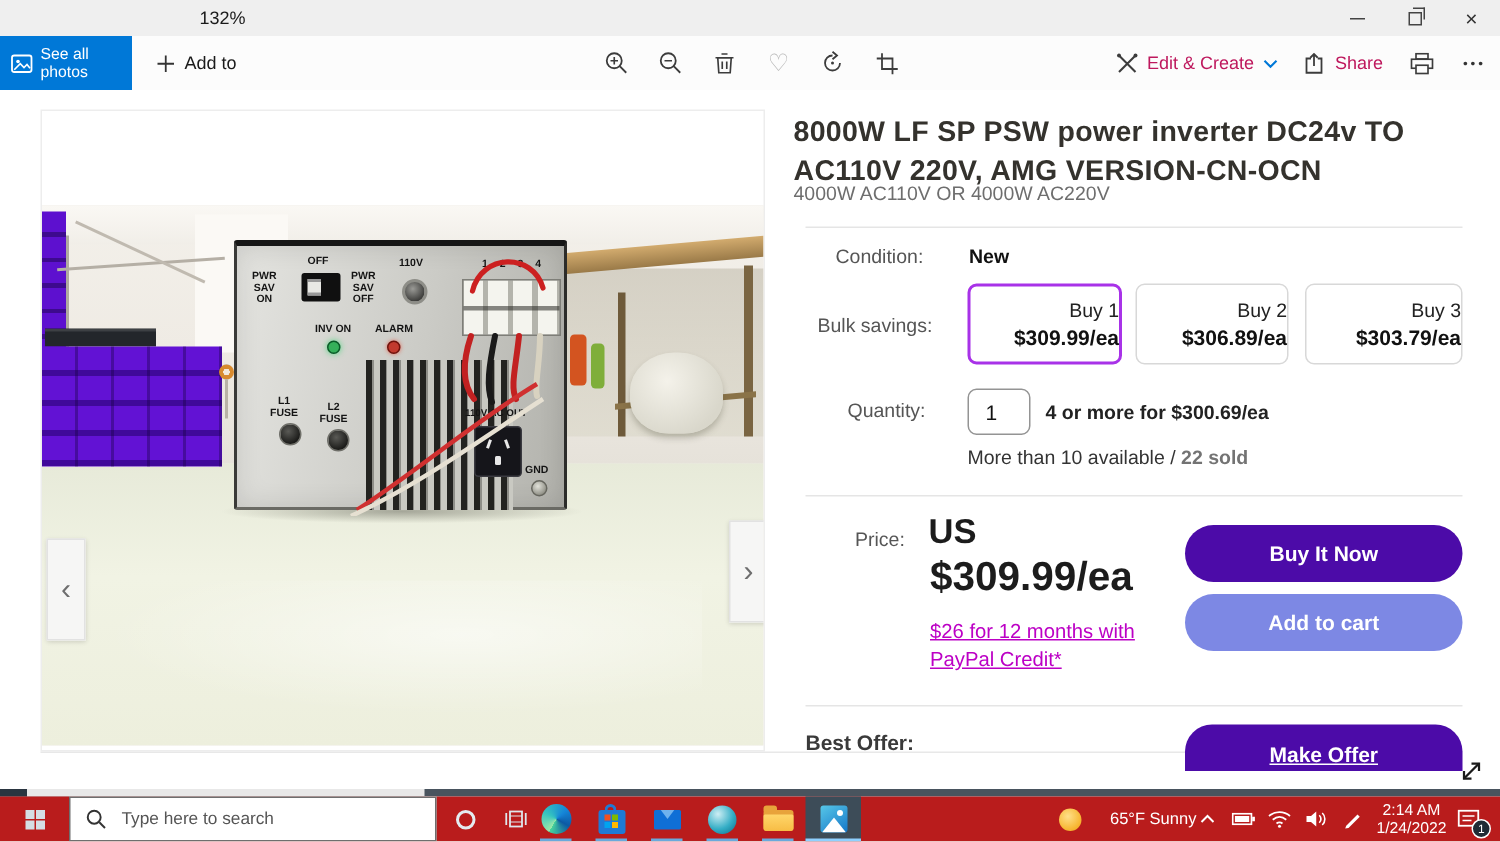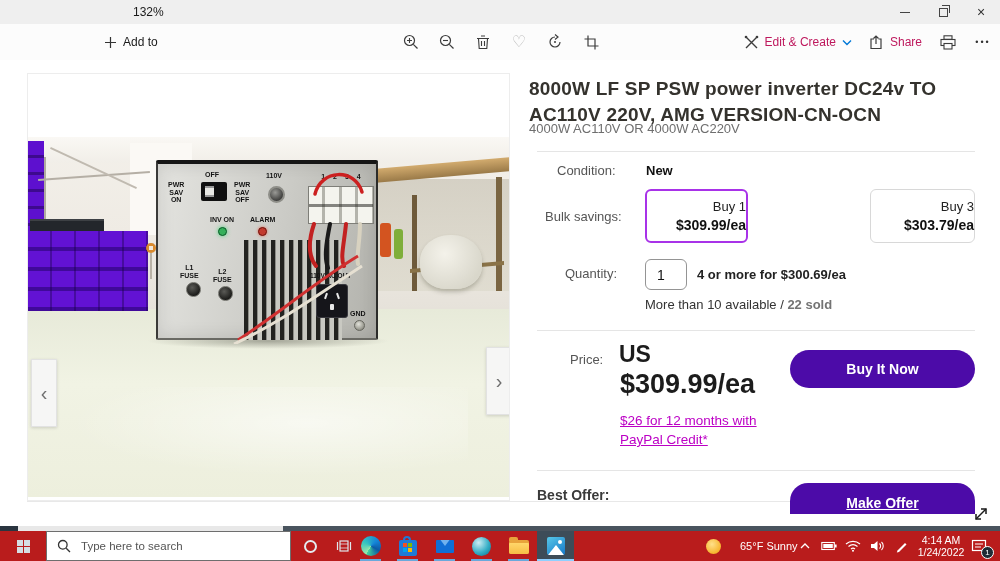--- a/index.html
+++ b/index.html
@@ -218,20 +218,30 @@
       </div>
     <div class="win-btn btn-restore">
         <div class="restore-glyph"></div>
       </div>
     <div class="win-btn btn-close">
         <span class="close-glyph">×</span>
       </div>
   </div>
 
   <div class="toolbar">
+    <div class="see-all">
+      <span>
+        <svg width="15" height="13" viewBox="0 0 15 13">
+            <rect x="1" y="1" width="13" height="11" rx="1.5" fill="none" stroke="#fff" stroke-width="1.2"></rect>
+            <circle cx="5" cy="5" r="1.2" fill="#fff"></circle>
+            <path d="M2.5 10.5 L6.5 6.5 L9 9 L11 7 L13 9.5" fill="none" stroke="#fff" stroke-width="1.1"></path>
+          </svg>
+      </span>
+      <span class="see-all-label">See all photos</span>
+    </div>
     <div class="add-to">
       <span>
         <svg width="13" height="13" viewBox="0 0 13 13">
             <path d="M6.5 1 V12 M1 6.5 H12" stroke="#333" stroke-width="1.2"></path>
           </svg>
       </span>
       <span class="add-to-label">Add to</span>
     </div>
 
     <div class="tb-icons">
@@ -395,20 +405,24 @@
     <div class="divider d1"></div>
 
     <span class="fieldlabel lab-condition">Condition:</span>
     <span class="val-condition">New</span>
 
     <span class="fieldlabel lab-bulk">Bulk savings:</span>
     <div class="bulk-box bb1 sel">
       <span class="bulk-qty">Buy 1</span>
       <span class="bulk-price">$309.99/ea</span>
     </div>
+    <div class="bulk-box bb2">
+      <span class="bulk-qty">Buy 2</span>
+      <span class="bulk-price">$306.89/ea</span>
+    </div>
     <div class="bulk-box bb3">
       <span class="bulk-qty">Buy 3</span>
       <span class="bulk-price">$303.79/ea</span>
     </div>
 
     <span class="fieldlabel lab-qty">Quantity:</span>
     <input class="qty-input" value="1" style="">
     <span class="qty-note">4 or more for $300.69/ea</span>
     <div class="avail">
       <span>More than 10 available / </span><span class="sold-link">22 sold</span>
@@ -416,20 +430,21 @@
     <div class="divider d2"></div>
 
     <span class="fieldlabel lab-price">Price:</span>
     <span class="price-cur">US</span>
     <span class="price-amt">$309.99/ea</span>
     <div class="credit-link">
       <span>$26 for 12 months with</span><br>
       <span>PayPal Credit*</span>
     </div>
     <button class="pill btn-bin">Buy It Now</button>
+    <button class="pill btn-cart">Add to cart</button>
     <div class="divider d3"></div>
 
     <span class="fieldlabel lab-best">Best Offer:</span>
     <div class="pill btn-offer">
       <span>Make Offer</span>
     </div>
 
     <div class="resize-arrow">
       <svg width="18" height="18" viewBox="0 0 18 18">
           <path d="M4 14 L14 4" stroke="#1a1a1a" stroke-width="1.5" fill="none"></path>
@@ -527,21 +542,21 @@
           <path d="M1 4 H4 L7.5 1 V11 L4 8 H1 Z" fill="#fff"></path>
           <path d="M9.5 3.5 C11 4.8 11 7.2 9.5 8.5 M11.5 2 C13.8 4 13.8 8 11.5 10" fill="none" stroke="#fff" stroke-width="1.1"></path>
         </svg>
     </div>
     <div class="tray-btn tr-pen">
       <svg width="13" height="13" viewBox="0 0 13 13">
           <path d="M2.5 10.5 L10 3 L11.5 4.5 L4 12 L1.8 12.4 Z" fill="#fff"></path>
         </svg>
     </div>
     <div class="clock">
-      <div>4:14 AM</div>
+      <div>2:14 AM</div>
       <div>1/24/2022</div>
     </div>
     <div class="action">
       <svg width="16" height="14" viewBox="0 0 16 14">
           <rect x="1.5" y="1.5" width="13" height="10" fill="none" stroke="#fff" stroke-width="1.2"></rect>
           <path d="M4 5 H12 M4 8 H10" stroke="#fff" stroke-width="1"></path>
         </svg>
       <div class="badge">1</div>
     </div>
   </div>

